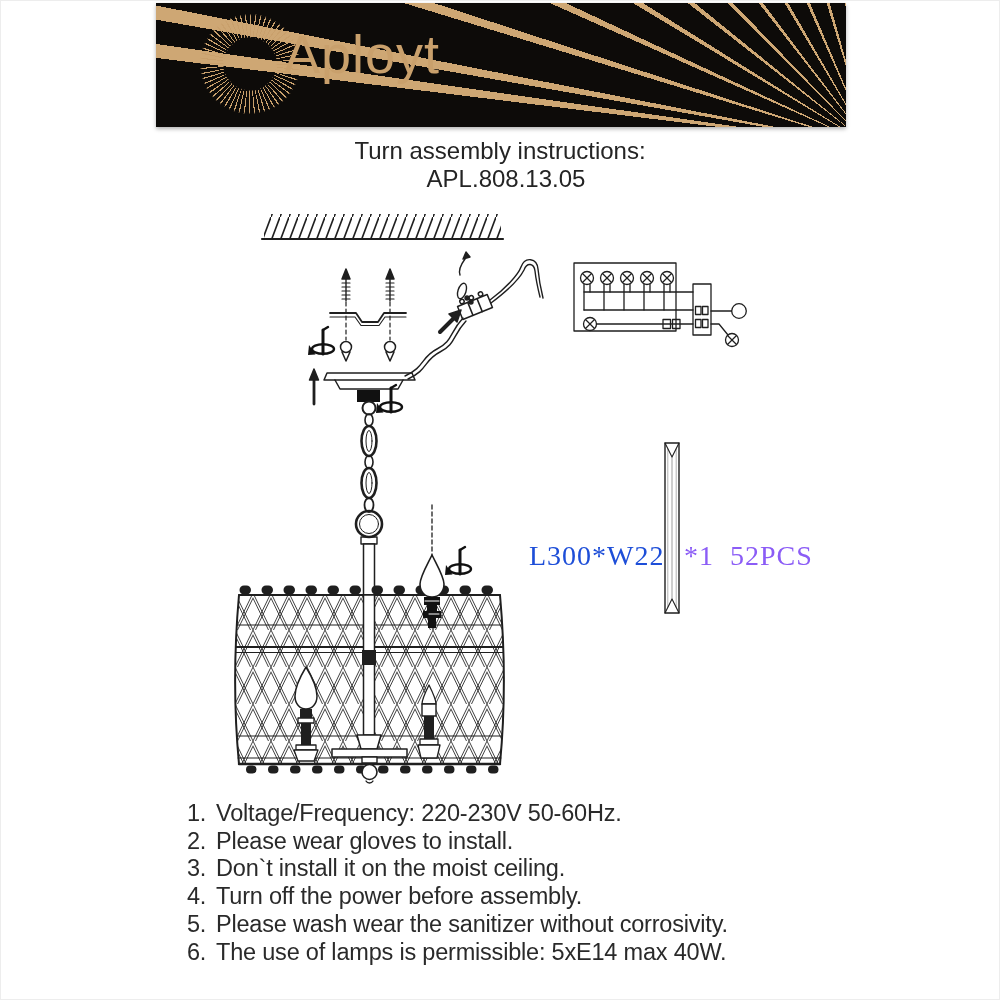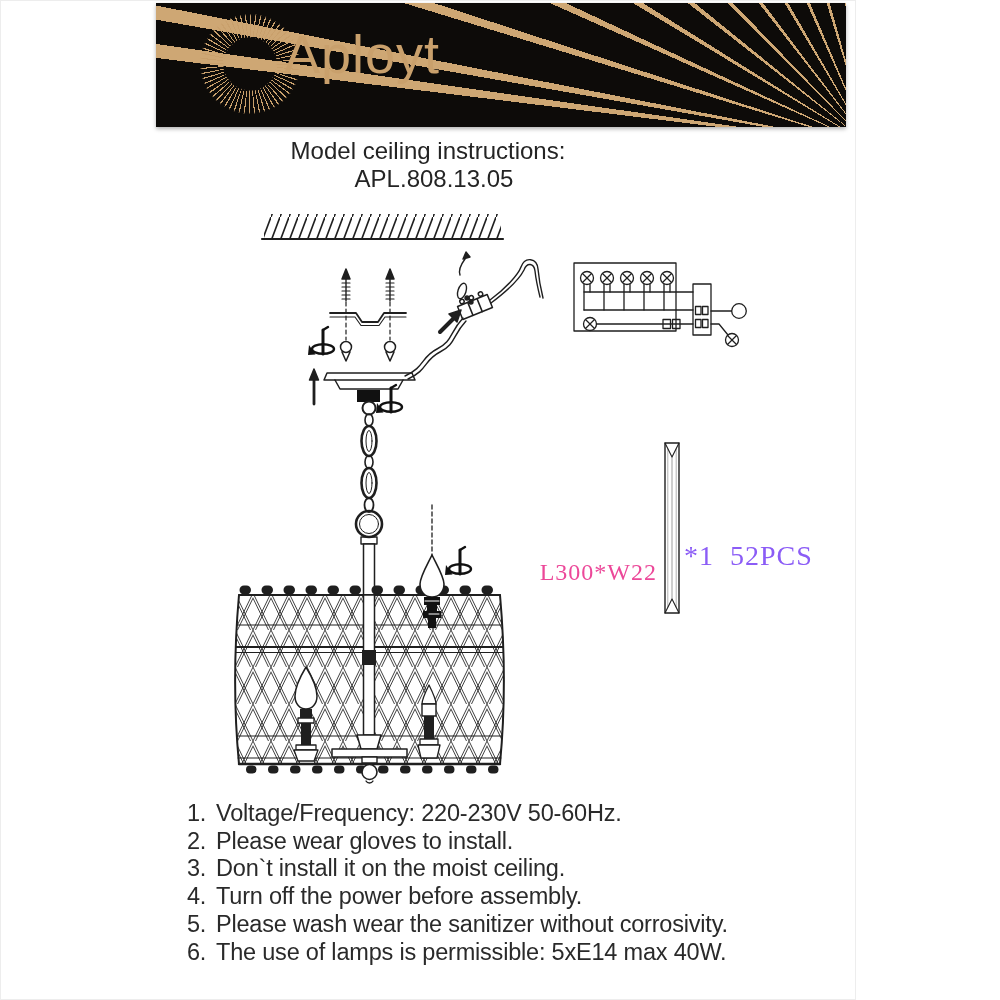--- a/index.html
+++ b/index.html
@@ -1,16 +1,16 @@
 <!DOCTYPE html>
 <html><head>
 <meta charset="utf-8">
 <style>
   html,body{margin:0;padding:0;background:#fff;}
-  .page{position:relative;width:856px;height:1000px;background:#ffffff;border:1px solid #ededed;
+  .page{position:relative;width:1000px;height:1000px;background:#ffffff;border:1px solid #ededed;
         box-sizing:border-box;overflow:hidden;font-family:"Liberation Sans",sans-serif;color:#262626;}
   .abs{position:absolute;}
 
   
   .banner{left:155px;top:2px;width:690px;height:124px;background:#0d0b09;overflow:hidden;
           box-shadow:0 2px 4px rgba(0,0,0,.30);}
   .sunburst{left:38px;top:5px;width:112px;height:112px;border-radius:50%;
             background:repeating-conic-gradient(#c9a06c 0deg 1.5deg,transparent 1.5deg 6deg);
             -webkit-mask:radial-gradient(circle closest-side,transparent 0 46%,#000 49% 86%,transparent 90%);
             mask:radial-gradient(circle closest-side,transparent 0 46%,#000 49% 86%,transparent 90%);}
@@ -21,42 +21,42 @@
   
   .title{left:0;width:100%;text-align:center;color:#242424;}
   .t1{top:136px;font-size:24px;}
   .t2{top:164px;font-size:24px;padding-left:6px;}
 
   
   svg{display:block;}
   .lineart{stroke:#1f1f1f;fill:none;stroke-linecap:round;stroke-linejoin:round;}
 
   
-  .dims{left:528px;top:558px;width:128px;text-align:right;
-        font-family:"Liberation Serif",serif;font-size:24px;color:#ec4899;letter-spacing:1px;}
+  .dims{left:528px;top:539px;width:128px;text-align:right;
+        font-family:"Liberation Serif",serif;font-size:28px;color:#1d4ed8;letter-spacing:1px;}
   .qty{left:683px;top:539px;font-family:"Liberation Serif",serif;font-size:28px;color:#8b5cf6;
        letter-spacing:1px;white-space:pre;}
 
   
   .inst{left:186px;top:799px;color:#2a2a2a;}
   .row{display:flex;line-height:27.7px;font-size:23.5px;letter-spacing:-0.2px;}
   .num{display:inline-block;width:29px;}
 </style>
 </head>
 <body>
 
 <div class="page">
 
   <div class="abs banner">
     <div class="abs rays"></div>
     <div class="abs sunburst"></div>
     <div class="abs brand">Aployt</div>
   </div>
 
-  <div class="abs title t1">Model ceiling instructions:</div>
+  <div class="abs title t1">Turn assembly instructions:</div>
   <div class="abs title t2">APL.808.13.05</div>
 
   <svg class="abs" style="left:200px;top:205px;" width="360" height="595" viewBox="200 205 360 595">
     <defs>
       <pattern id="hatch" width="9" height="24" patternUnits="userSpaceOnUse">
         <line x1="0" y1="24" x2="9" y2="0" stroke="#1f1f1f" stroke-width="1.6"></line>
       </pattern>
       <pattern id="mesh" width="18" height="37" patternUnits="userSpaceOnUse">
         <path d="M0 0 L18 37 M18 0 L0 37 M-2.5 0 L15.5 37 M20.5 0 L2.5 37" stroke="#2a2a2a" stroke-width="0.9" fill="none"></path>
       </pattern>

